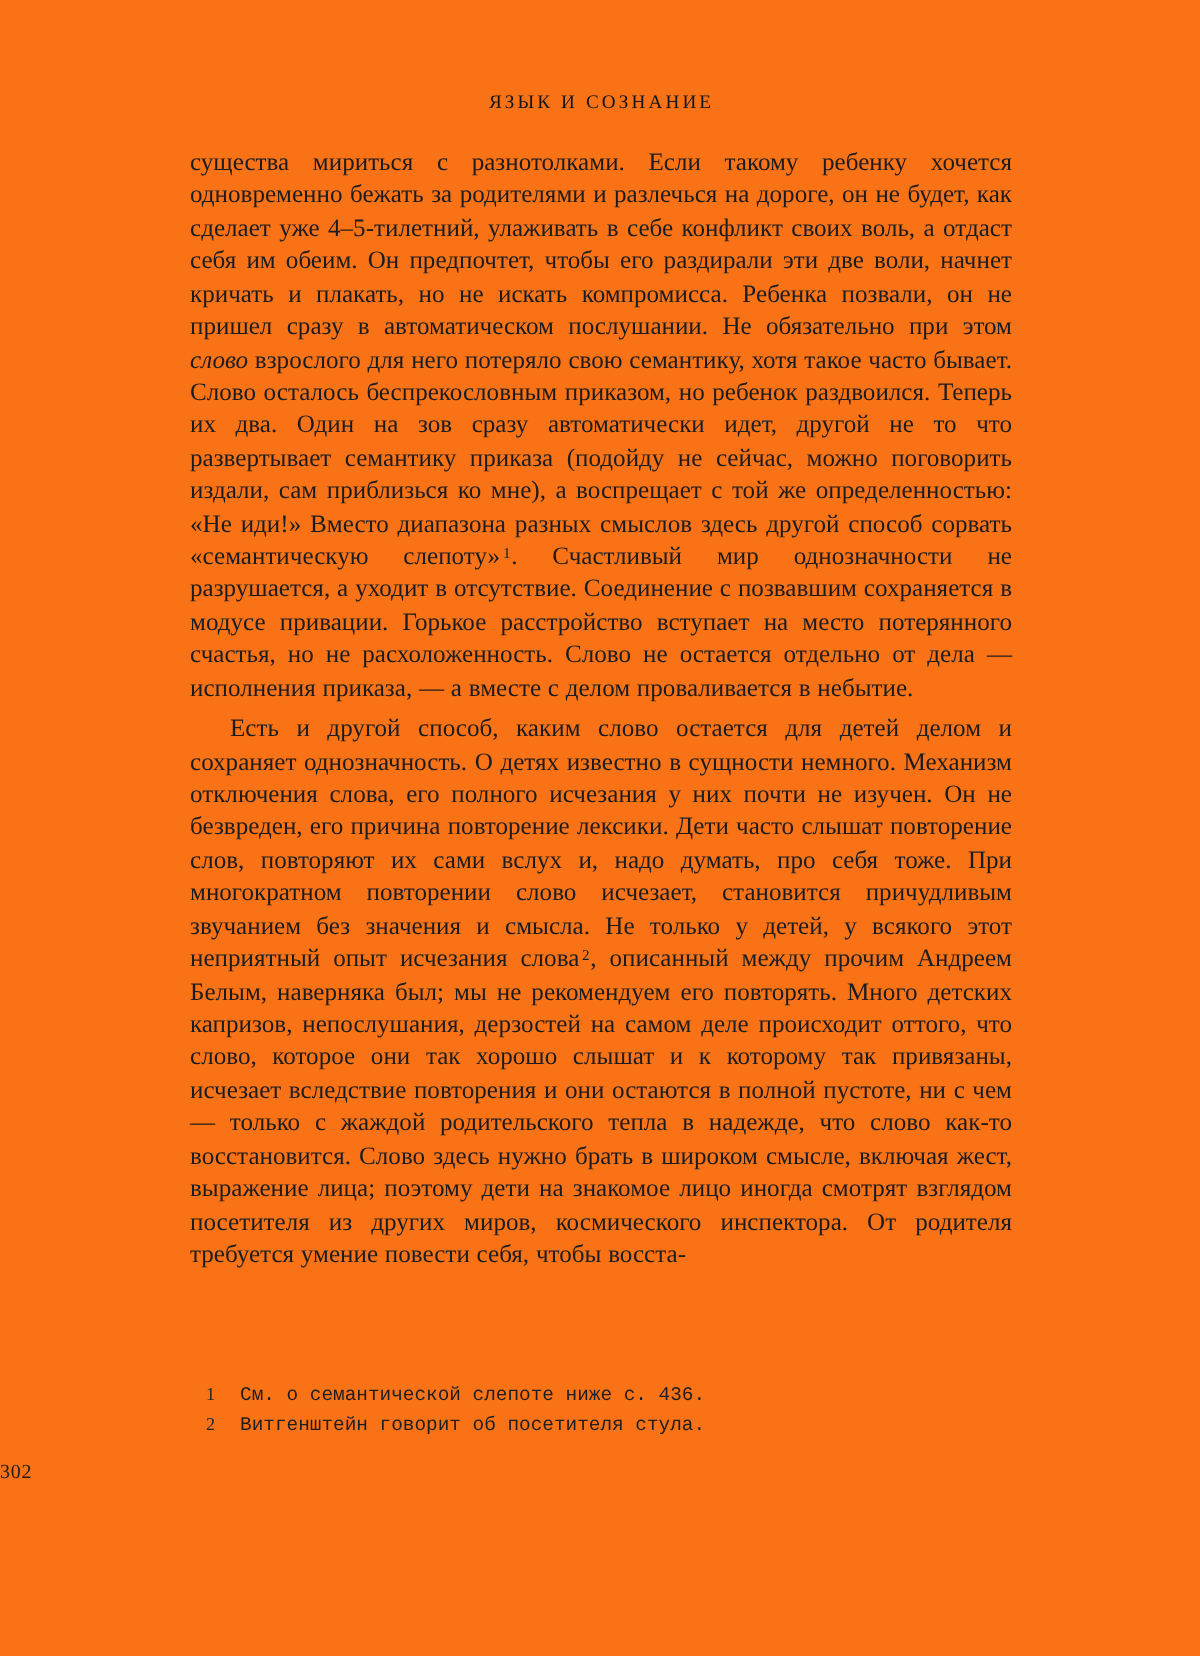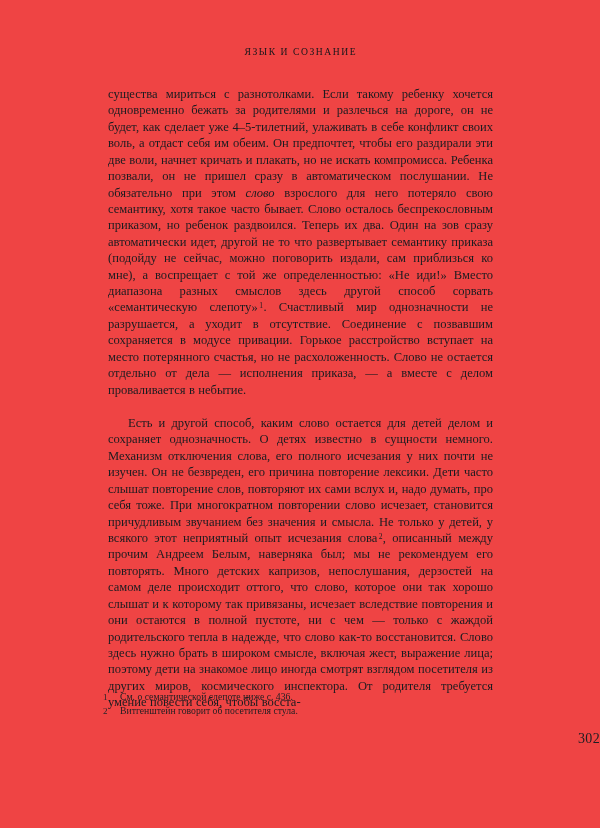--- a/index.html
+++ b/index.html
@@ -12,21 +12,21 @@
     height: 828px;
     font-family: "Liberation Serif", "DejaVu Serif", serif;
     color: #1a1a1a;
     -webkit-font-smoothing: antialiased;
   }
   .page {
     position: relative;
     width: 600px;
     height: 828px;
     box-sizing: border-box;
-    background: #ef4444;
+    background: #f97316;
     overflow: hidden;
   }
 
   
   .running-head {
     position: absolute;
     left: 0;
     right: 0;
     top: 46px;
     text-align: center;
@@ -40,21 +40,21 @@
   }
 
   
   .textblock {
     position: absolute;
     left: 91px;
     top: 69px;
     width: 419px;
   }
   .para {
-    margin: 17px;
+    margin: 4px;
     font-size: 12.55px;
     line-height: 16.42px;
     text-align: justify;
     text-justify: inter-word;
     color: #1b1c20;
     hyphens: manual;
     word-spacing: 0.02em;
   }
   .para + .para {
     text-indent: 20px;
@@ -86,30 +86,31 @@
     color: #1d1e22;
   }
   .footnote .fn-num {
     width: 17px;
     flex: 0 0 17px;
     font-size: 9.1px;
     color: #24252a;
   }
   .footnote .fn-text {
     flex: 1 1 auto;
+    font-family: Liberation Mono, monospace;
   }
 
   
   .folio {
     position: absolute;
     left: 0;
     right: 0;
     top: 731px;
-    text-align: right;
-    font-size: 14px;
+    text-align: left;
+    font-size: 10px;
     color: #1d1e22;
     letter-spacing: 0.35px;
   }
 </style>
 </head>
 <body>
 
 <div class="page">
 
   <div class="running-head">ЯЗЫК И СОЗНАНИЕ</div>

